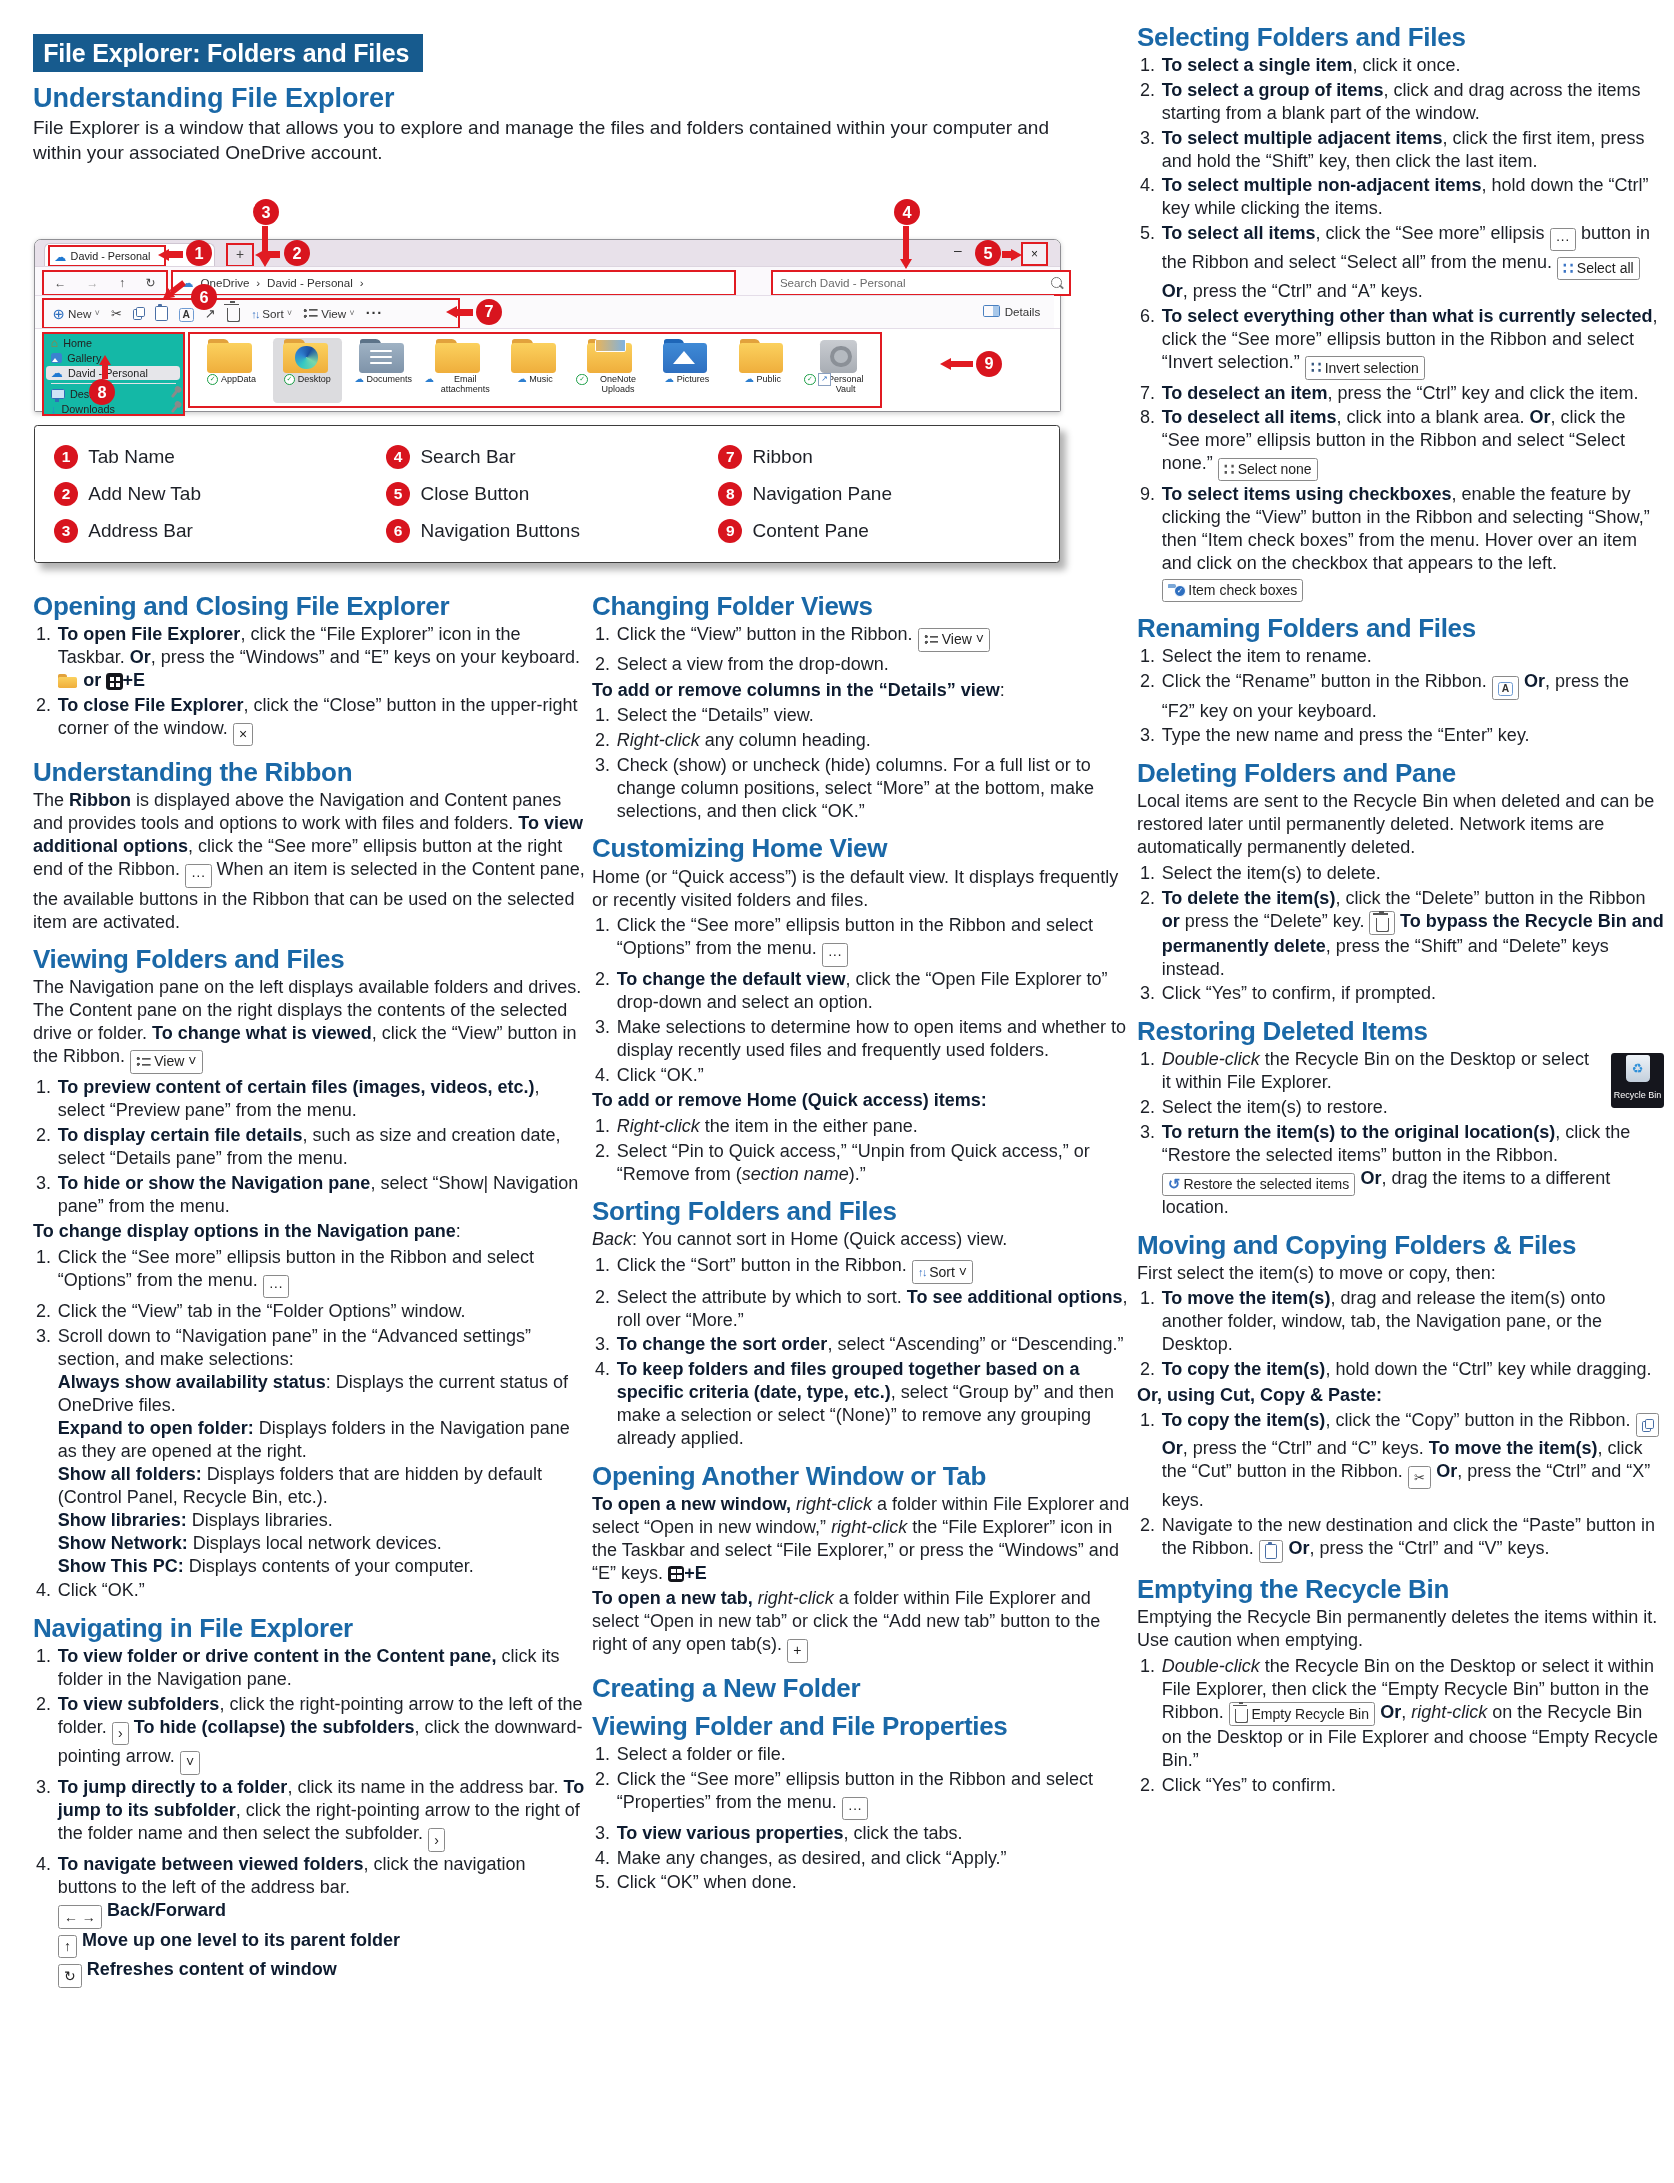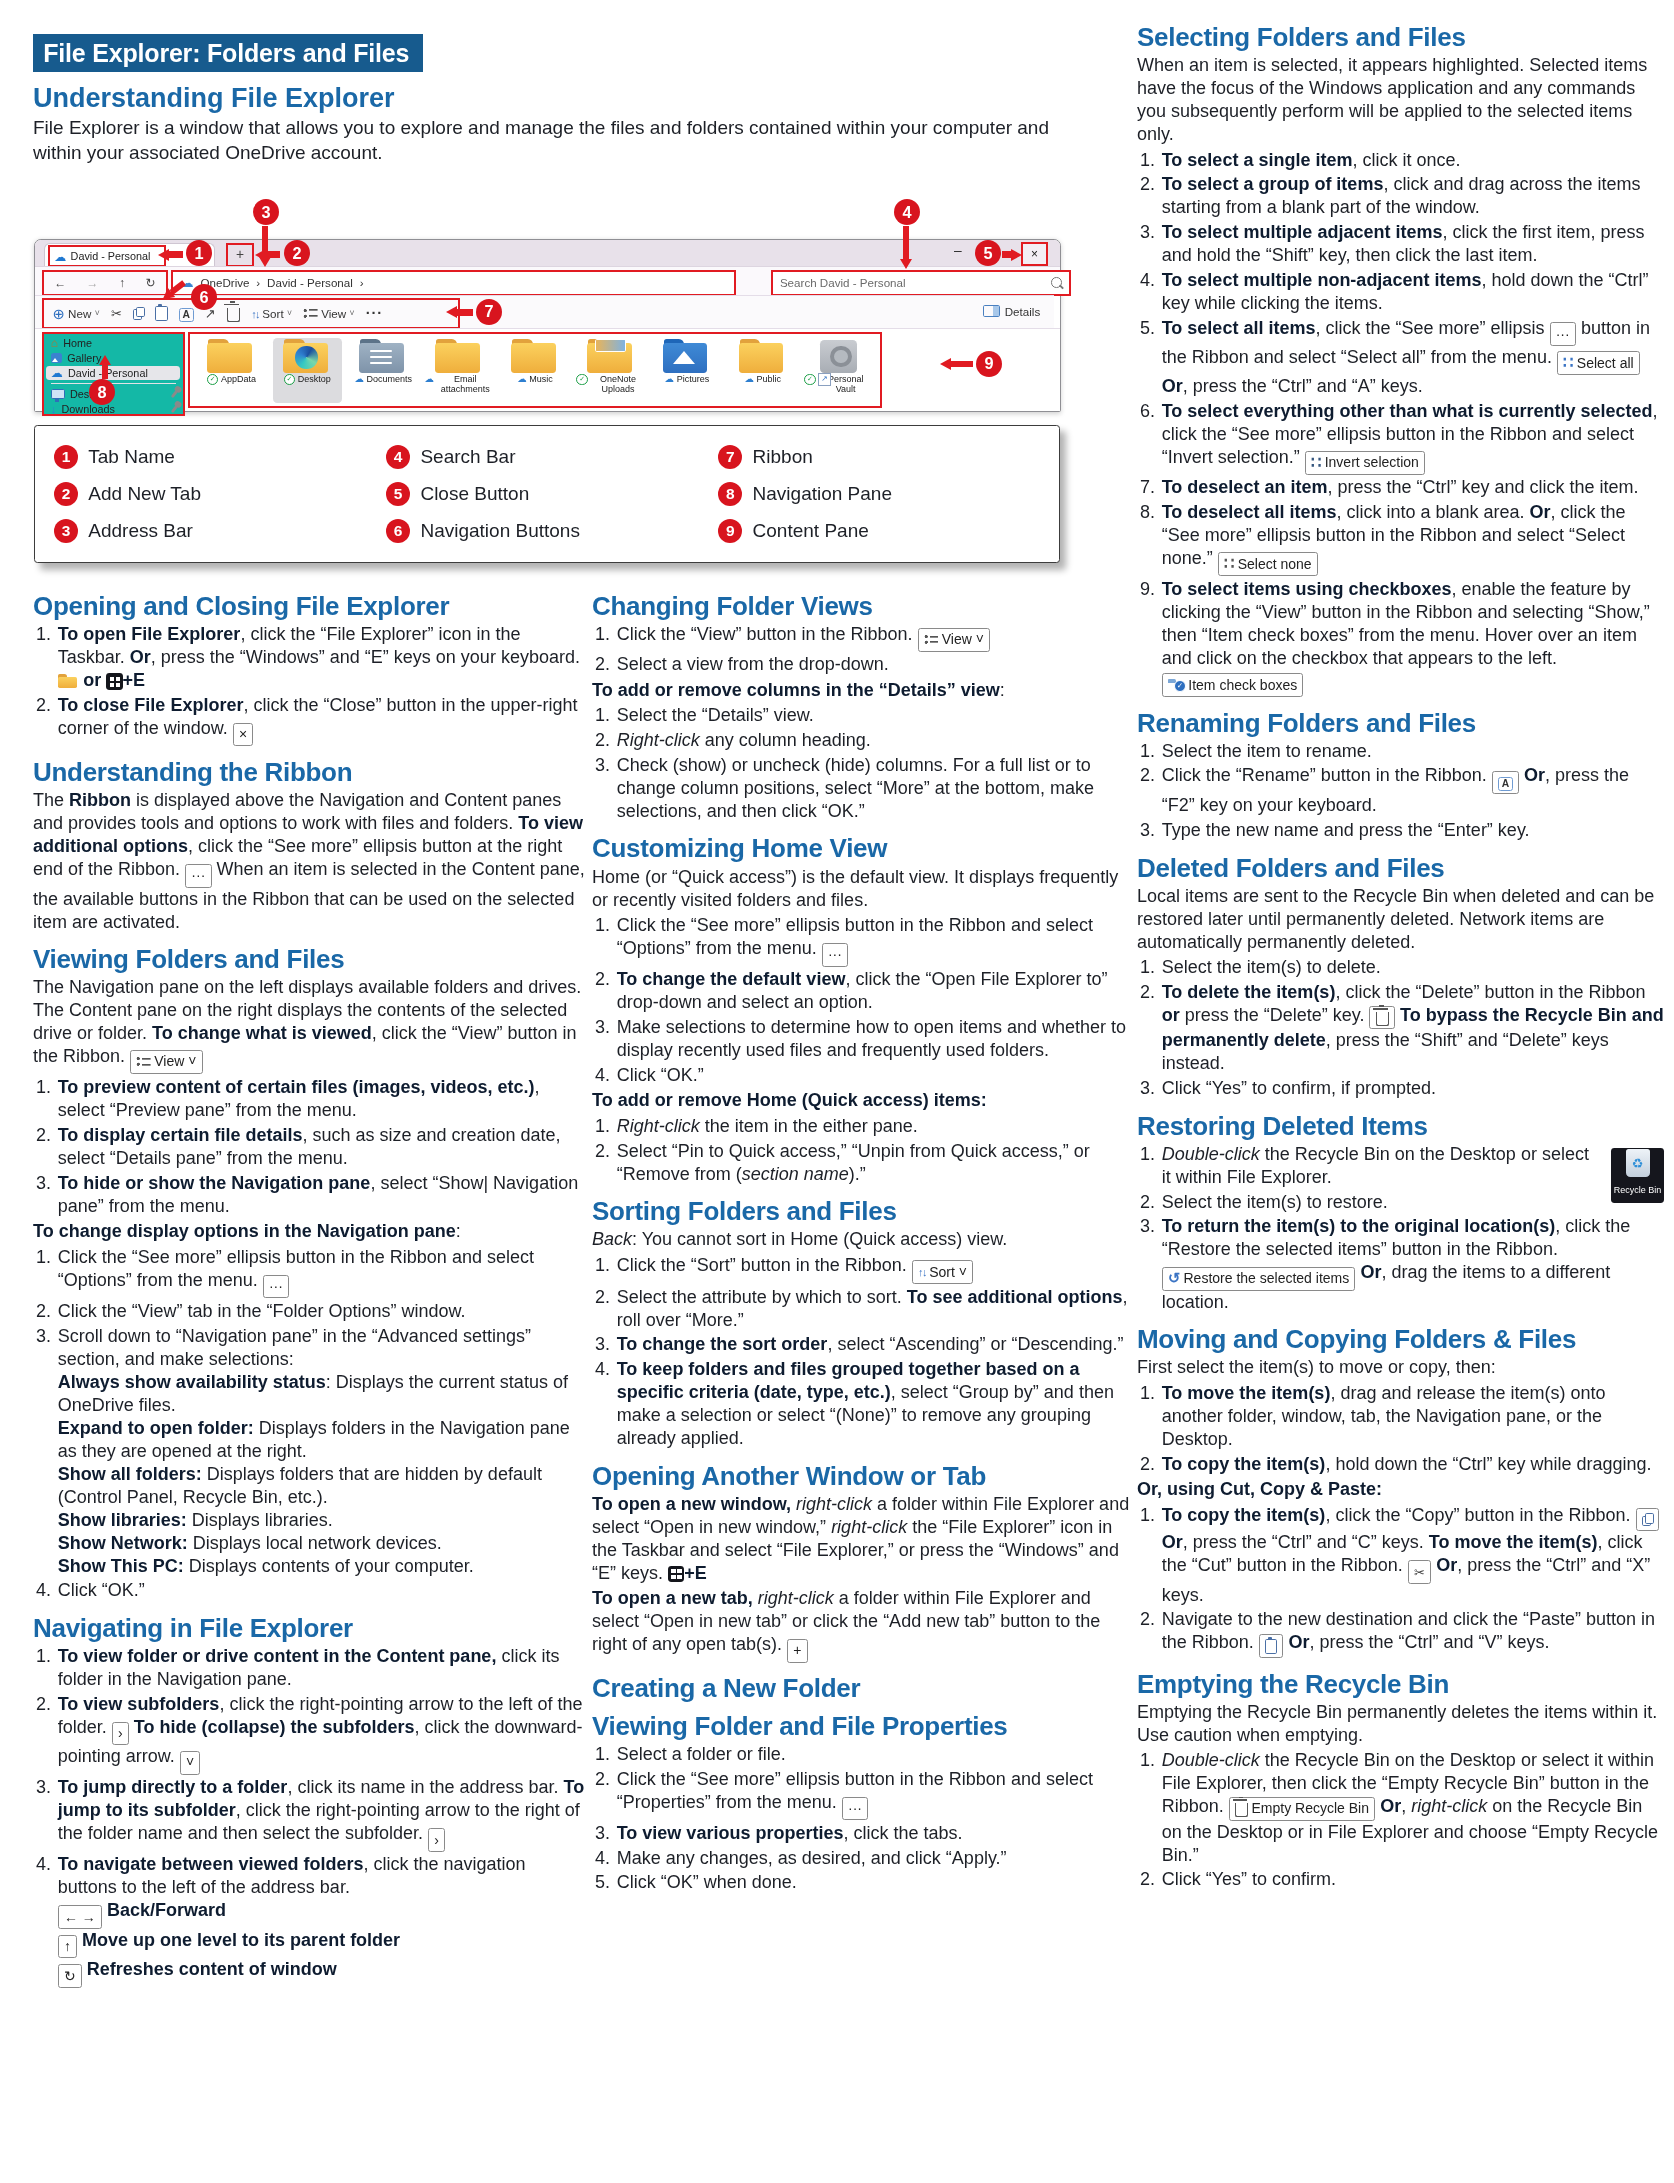--- a/index.html
+++ b/index.html
@@ -549,21 +549,20 @@
           <li>Click the “See more” ellipsis button in the Ribbon and select “Properties” from the menu. <span class="kbtn">···</span></li>
           <li><b>To view various properties</b>, click the tabs.</li>
           <li>Make any changes, as desired, and click “Apply.”</li>
           <li>Click “OK” when done.</li>
         </ol>
       </section>
     </div>
   <div class="col col-right">
       <section>
         <h2>Selecting Folders and Files</h2>
-        <p>When an item is selected, it appears highlighted. Selected items have the focus of the Windows application and any commands you subsequently perform will be applied to the selected items only.</p>
         <ol>
           <li><b>To select a single item</b>, click it once.</li>
           <li><b>To select a group of items</b>, click and drag across the items starting from a blank part of the window.</li>
           <li><b>To select multiple adjacent items</b>, click the first item, press and hold the “Shift” key, then click the last item.</li>
           <li><b>To select multiple non-adjacent items</b>, hold down the “Ctrl” key while clicking the items.</li>
           <li><b>To select all items</b>, click the “See more” ellipsis <span class="kbtn">···</span> button in the Ribbon and select “Select all” from the menu. <span class="kbtn"> <span class="ico i-grid"></span> Select all</span> <b>Or</b>, press the “Ctrl” and “A” keys.</li>
           <li><b>To select everything other than what is currently selected</b>, click the “See more” ellipsis button in the Ribbon and select “Invert selection.” <span class="kbtn"> <span class="ico i-grid2"></span> Invert selection</span></li>
           <li><b>To deselect an item</b>, press the “Ctrl” key and click the item.</li>
           <li><b>To deselect all items</b>, click into a blank area. <b>Or</b>, click the “See more” ellipsis button in the Ribbon and select “Select none.” <span class="kbtn"> <span class="ico i-grid3"></span> Select none</span></li>
           <li><b>To select items using checkboxes</b>, enable the feature by clicking the “View” button in the Ribbon and selecting “Show,” then “Item check boxes” from the menu. Hover over an item and click on the checkbox that appears to the left. <span class="kbtn"> <span class="ico i-chkfold"></span> Item check boxes</span></li>
@@ -573,21 +572,21 @@
         <h2>Renaming Folders and Files</h2>
         <ol>
           <li>Select the item to rename.</li>
           <li>Click the “Rename” button in the Ribbon. <span class="kbtn"> 
               <span class="ico i-rename"></span> 
             </span> <b>Or</b>, press the “F2” key on your keyboard.</li>
           <li>Type the new name and press the “Enter” key.</li>
         </ol>
       </section>
       <section>
-        <h2>Deleted Folders and Files</h2>
+        <h2>Deleting Folders and Pane</h2>
         <p>Local items are sent to the Recycle Bin when deleted and can be restored later until permanently deleted. Network items are automatically permanently deleted.</p>
         <ol>
           <li>Select the item(s) to delete.</li>
           <li><b>To delete the item(s)</b>, click the “Delete” button in the Ribbon <b>or</b> press the “Delete” key. <span class="kbtn"> 
               <span class="ico i-trash"></span> 
             </span> <b>To bypass the Recycle Bin and permanently delete</b>, press the “Shift” and “Delete” keys instead.</li>
           <li>Click “Yes” to confirm, if prompted.</li>
         </ol>
       </section>
       <section>

